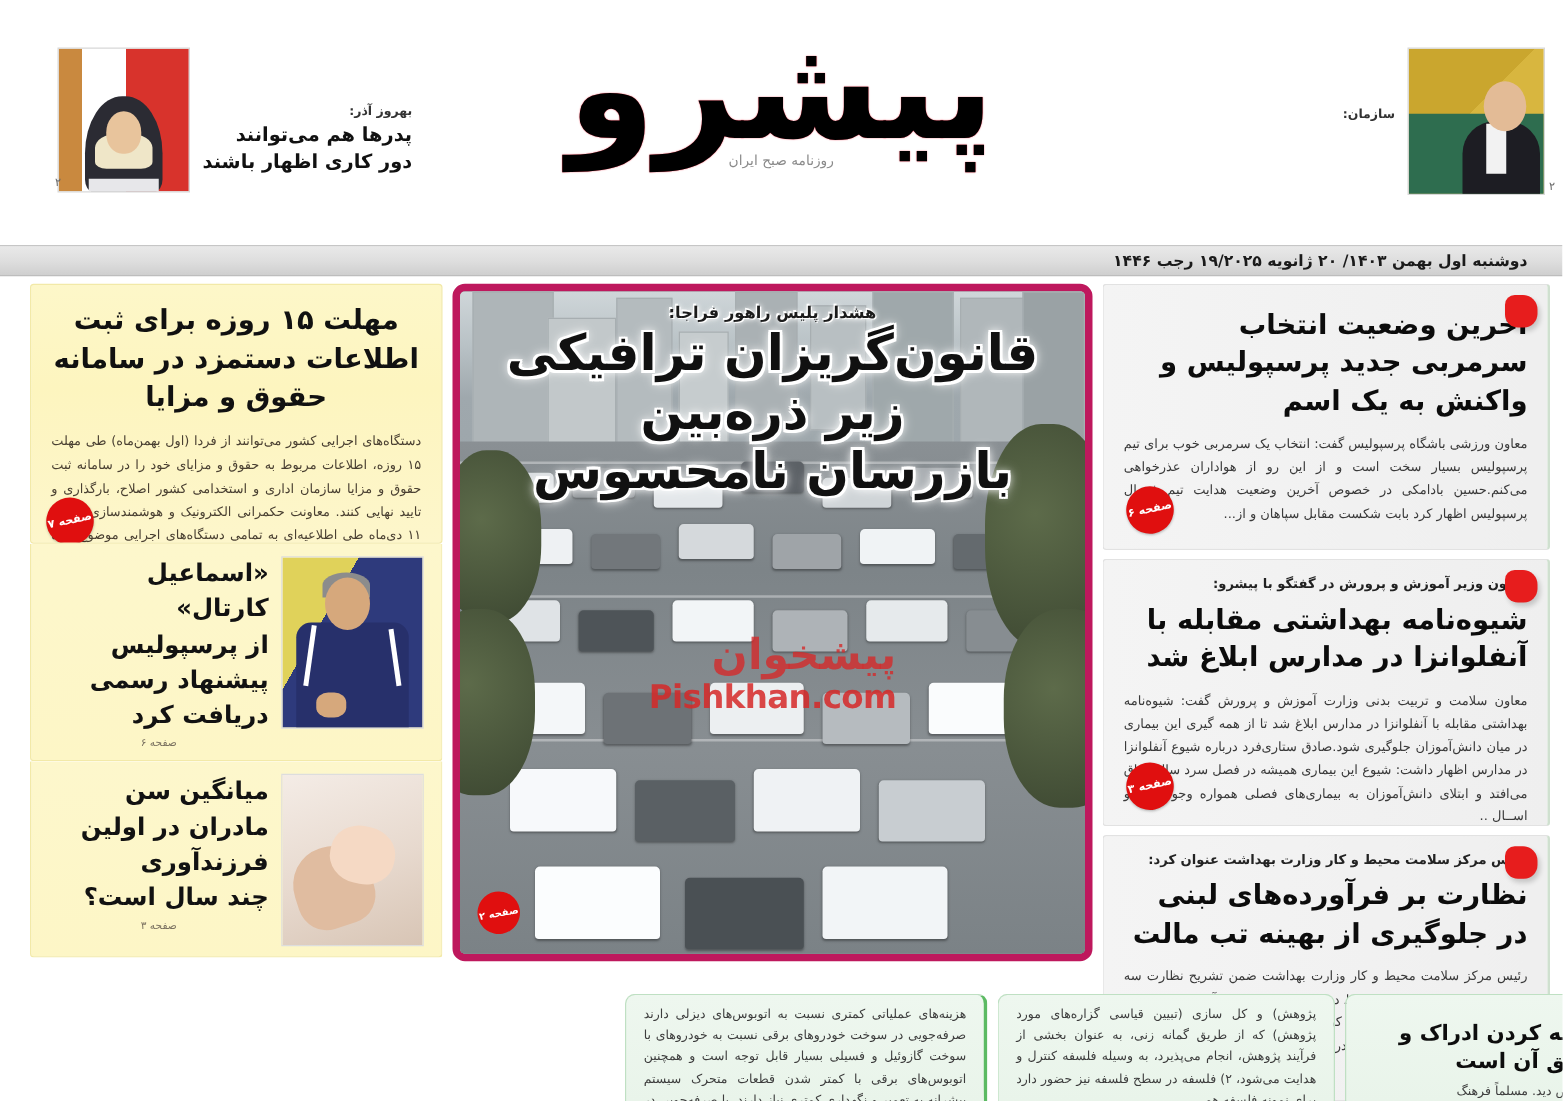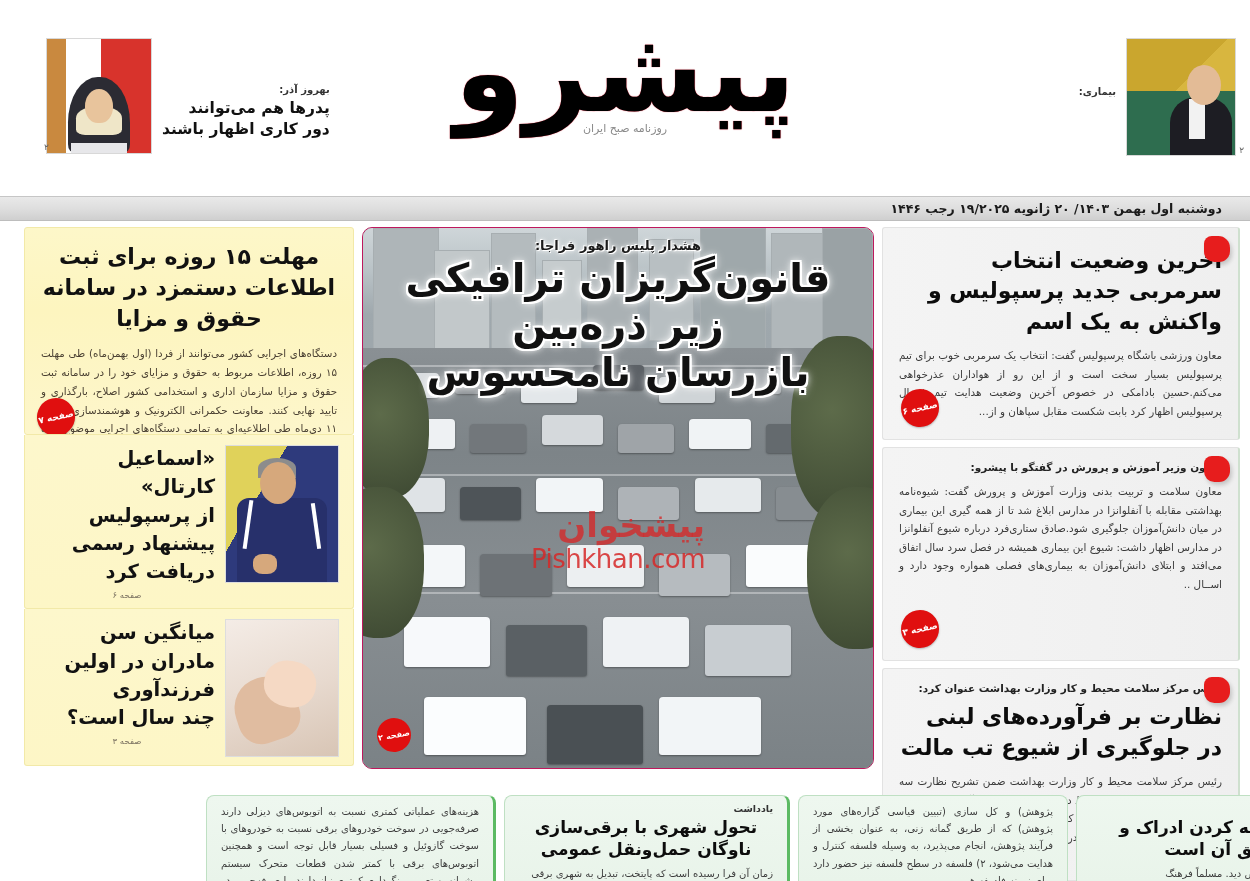--- a/index.html
+++ b/index.html
@@ -131,21 +131,21 @@
   .badge {
     position:absolute; bottom: 12px; left: 18px; width: 38px; height: 38px;
     background:#e00f0f; border-radius: 50%; color:#fff; font-size: 9px; font-weight:bold;
     display:flex; align-items:center; justify-content:center;
     transform: rotate(-12deg); box-shadow: 0 1px 2px rgba(0,0,0,.25);
   }
 
   
   .mainphoto {
     position: relative; width: 100%; height: 542px;
-    border: 1px solid #be185d; border-radius: 10px; overflow:hidden;
+    border: 6px solid #be185d; border-radius: 10px; overflow:hidden;
     background: #9aa0a4;
   }
   .sky {
     position:absolute; inset:0;
     background:
       linear-gradient(180deg,#cfd6d9 0%, #b9c2c6 8%, #9fa8ad 16%, #8f989d 100%);
   }
   .bld { position:absolute; background:#b9bfc2; border:1px solid #a7aeb1; }
   .street {
     position:absolute; left:0; right:0; top: 120px; bottom:0;
@@ -184,21 +184,21 @@
   }
   .watermark {
     position:absolute; left: 50%; top: 58%; transform: translate(-50%,-50%);
     z-index: 4; pointer-events:none;
   }
   .watermark .fa {
     font-size: 34px; font-weight:bold; color: rgba(214,40,40,.78); line-height:1;
     letter-spacing: -1px;
   }
   .watermark .en {
-    font-size: 26px; font-weight:normal; color: rgba(214,40,40,.85); direction:ltr;
+    font-size: 26px; font-weight:bold; color: rgba(214,40,40,.85); direction:ltr;
     margin-top: 2px; letter-spacing: -.5px;
   }
 
   
   .yellowbox {
     position:relative; background: linear-gradient(180deg,#fdf7c9 0%, #fdf5bf 40%, #fdf6cb 100%);
     border: 1px solid #f2e9a8; border-radius: 3px;
     padding: 14px 16px 10px 16px; text-align: right; height: 208px; overflow:hidden;
   }
   .yellowbox h2 {
@@ -288,21 +288,21 @@
     </div>
 
     <div class="teaser-right">
       <div class="thumb">
         <div class="chairtop"></div>
         <div class="body"></div>
         <div class="shirt"></div>
         <div class="head"></div>
       </div>
       <div class="txt">
-        <div class="teaser-kicker">بیماری:</div>
+        <div class="teaser-kicker">سازمان:</div>
       </div>
     </div>
     <div class="pgnum-sq2">۲</div>
   </div>
 
   <div class="datebar">
     <span>دوشنبه اول بهمن ۱۴۰۳/ ۲۰ ژانویه ۱۹/۲۰۲۵ رجب ۱۴۴۶</span>
   </div>
 
   <div class="content">
@@ -313,28 +313,29 @@
         <div class="reddot"></div>
         <div class="kicker"></div>
         <h2>آخرین وضعیت انتخاب سرمربی جدید پرسپولیس و واکنش به یک اسم</h2>
         <p>معاون ورزشی باشگاه پرسپولیس گفت: انتخاب یک سرمربی خوب برای تیم پرسپولیس بسیار سخت است و از این رو از هواداران عذرخواهی می‌کنم.حسین بادامکی در خصوص آخرین وضعیت هدایت تیم فوتبال پرسپولیس اظهار کرد بابت شکست مقابل سپاهان و از...</p>
         <div class="badge">صفحه ۶</div>
       </div>
 
       <div class="newsbox">
         <div class="reddot"></div>
         <div class="kicker">معاون وزیر آموزش و پرورش در گفتگو با پیشرو:</div>
+        <h2>شیوه‌نامه بهداشتی مقابله با آنفلوانزا در مدارس ابلاغ شد</h2>
         <p>معاون سلامت و تربیت بدنی وزارت آموزش و پرورش گفت: شیوه‌نامه بهداشتی مقابله با آنفلوانزا در مدارس ابلاغ شد تا از همه گیری این بیماری در میان دانش‌آموزان جلوگیری شود.صادق ستاری‌فرد درباره شیوع آنفلوانزا در مدارس اظهار داشت: شیوع این بیماری همیشه در فصل سرد سال اتفاق می‌افتد و ابتلای دانش‌آموزان به بیماری‌های فصلی همواره وجود دارد و اســال ..</p>
         <div class="badge">صفحه ۳</div>
       </div>
 
       <div class="newsbox">
         <div class="reddot"></div>
         <div class="kicker">رئیس مرکز سلامت محیط و کار وزارت بهداشت عنوان کرد:</div>
-        <h2>نظارت بر فرآورده‌های لبنی در جلوگیری از شیوع تب مالت</h2>
+        <h2>نظارت بر فرآورده‌های لبنی در جلوگیری از بهینه تب مالت</h2>
         <p>رئیس مرکز سلامت محیط و کار وزارت بهداشت ضمن تشریح نظارت سه مرحله ای بازرسین بهداشت محیط در سراسر کشور بر فرآورده‌های لبنی در جلوگیری از شیوع تب مالت، تاکید کرد و گفت: مردم شیر و پنیر خام و تازه مصرف نکنند. دکتر احمد جنیدقی در گفت و گویی درباره هشدارهای وزارت بهداشت مبنی بر ...</p>
         <div class="badge">صفحه ۲</div>
       </div>
     </div>
 
     <div class="col-mid">
       <div class="mainphoto">
         <div class="sky"></div>
 
         <div class="bld" style="left:2%;top:0;width:13%;height:30%;background:#aeb5b8"></div>
@@ -461,24 +462,19 @@
     <div class="greenbox gb-right">
       <div class="kicker">حکمرانی</div>
       <h3>فلسفه ابزار بهینه کردن ادراک و مجرای تحقق آن است</h3>
       <p>نسبت فرهنگ و فلسفه را باید عام و خاص دید. مسلماً فرهنگ</p>
     </div>
 
     <div class="greenbox gb-mid">
       <p>پژوهش) و کل سازی (تبیین قیاسی گزاره‌های مورد پژوهش) که از طریق گمانه زنی، به عنوان بخشی از فرآیند پژوهش، انجام می‌پذیرد، به وسیله فلسفه کنترل و هدایت می‌شود، ۲) فلسفه در سطح فلسفه نیز حضور دارد برای نمونه فلسفه هم</p>
     </div>
 
-    <div class="greenbox gb-mid2">
-      <div class="kicker">یادداشت</div>
-      <h3>تحول شهری با برقی‌سازی ناوگان حمل‌ونقل عمومی</h3>
-      <p>زمان آن فرا رسیده است که پایتخت، تبدیل به شهری برقی</p>
-    </div>
 
     <div class="greenbox gb-left">
       <p>هزینه‌های عملیاتی کمتری نسبت به اتوبوس‌های دیزلی دارند صرفه‌جویی در سوخت خودروهای برقی نسبت به خودروهای با سوخت گازوئیل و فسیلی بسیار قابل توجه است و همچنین اتوبوس‌های برقی با کمتر شدن قطعات متحرک سیستم پیشرانه به تعمیر و نگهداری کمتری نیاز دارند. با صرفه‌جویی در سوخت، تعمیر و نگهداری و این خودروها می‌توانند میلیاردها تومان را در طول</p>
     </div>
   </div>
 
 </div>
 
 </body></html>

